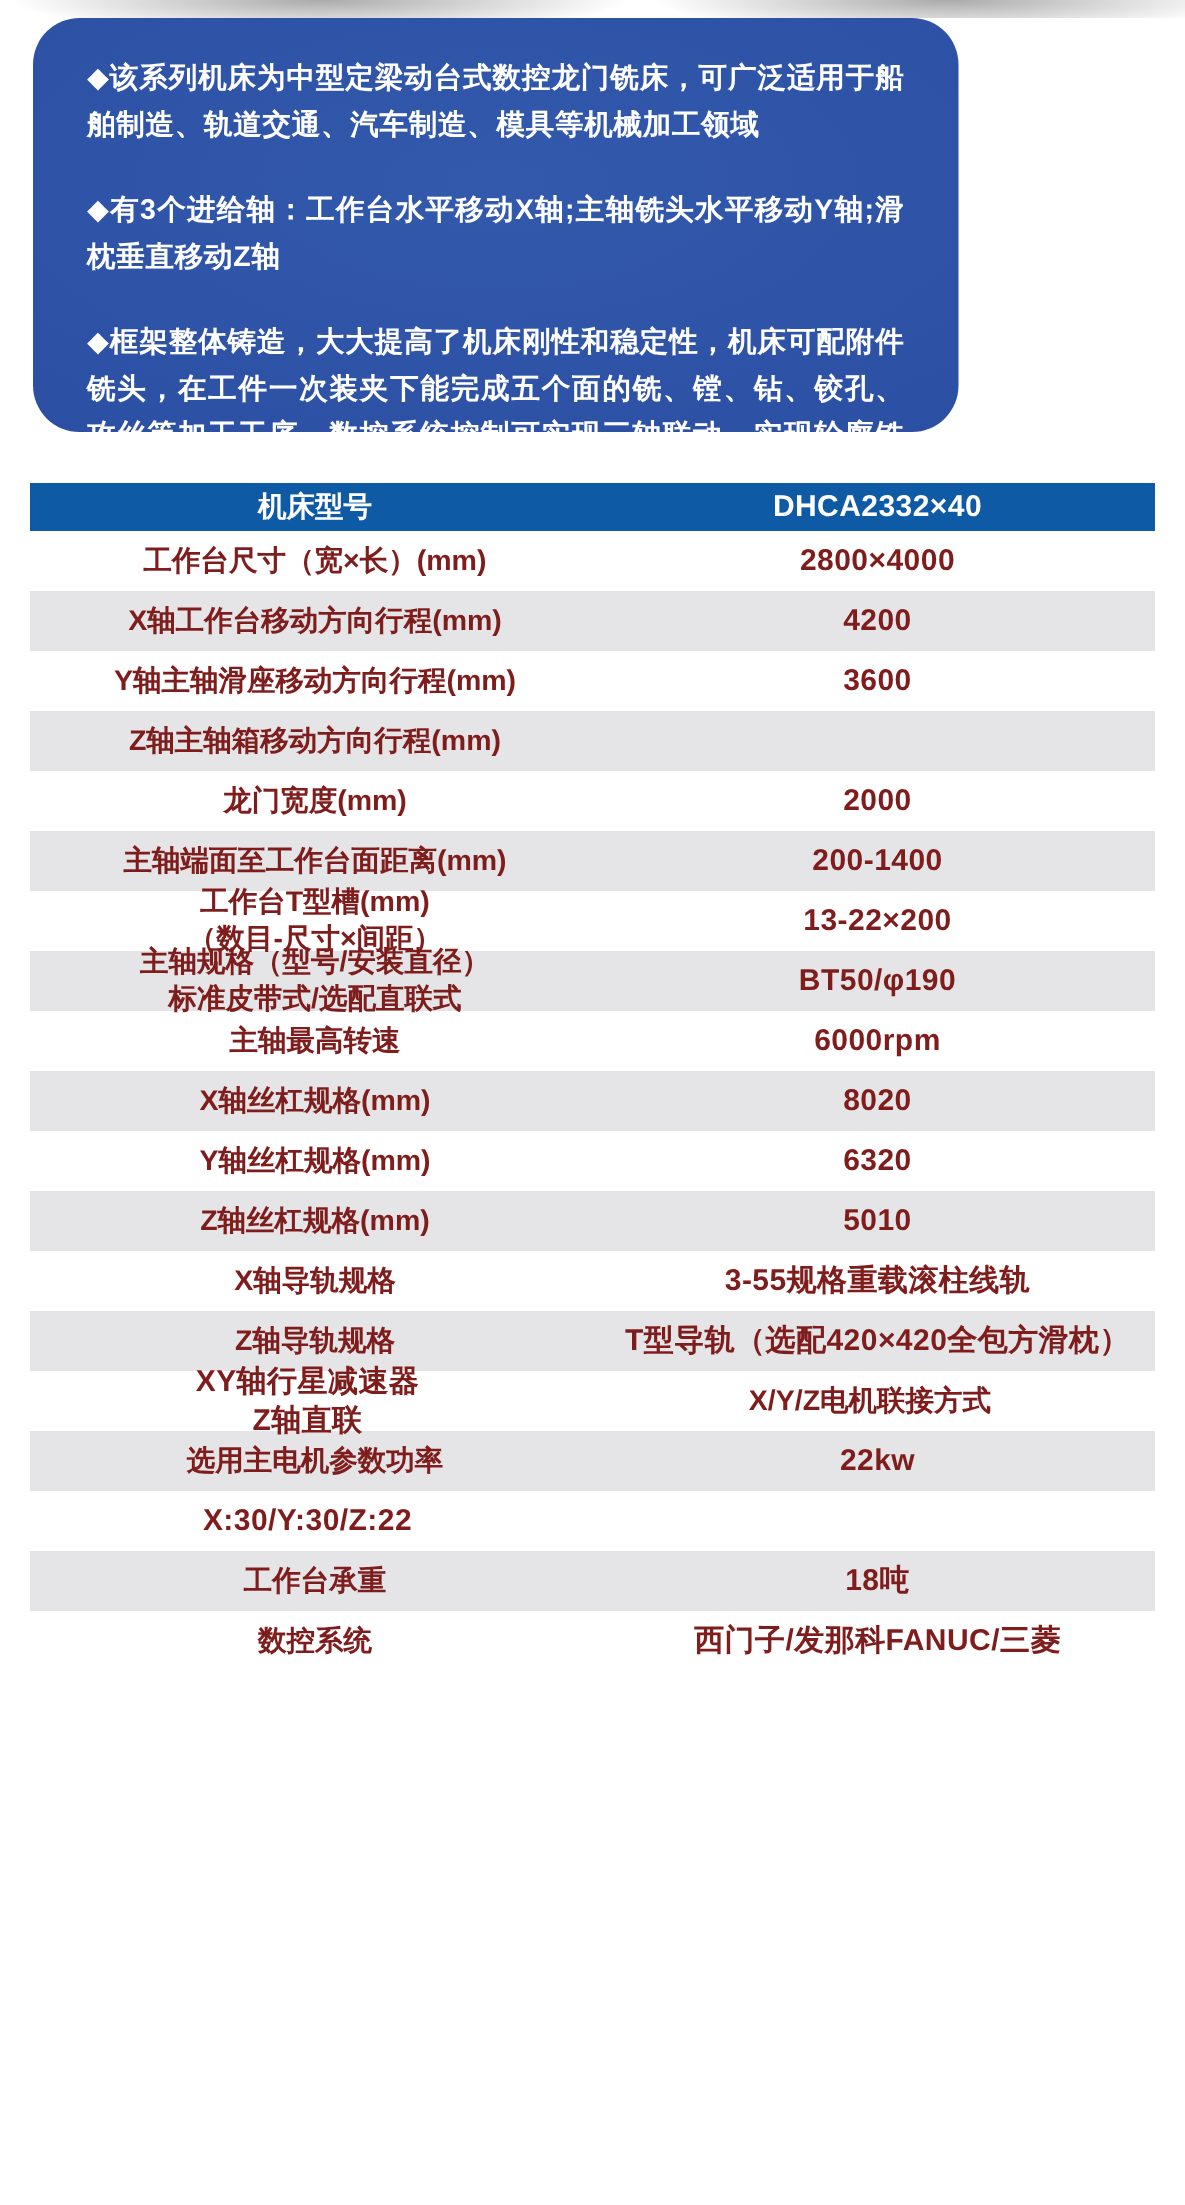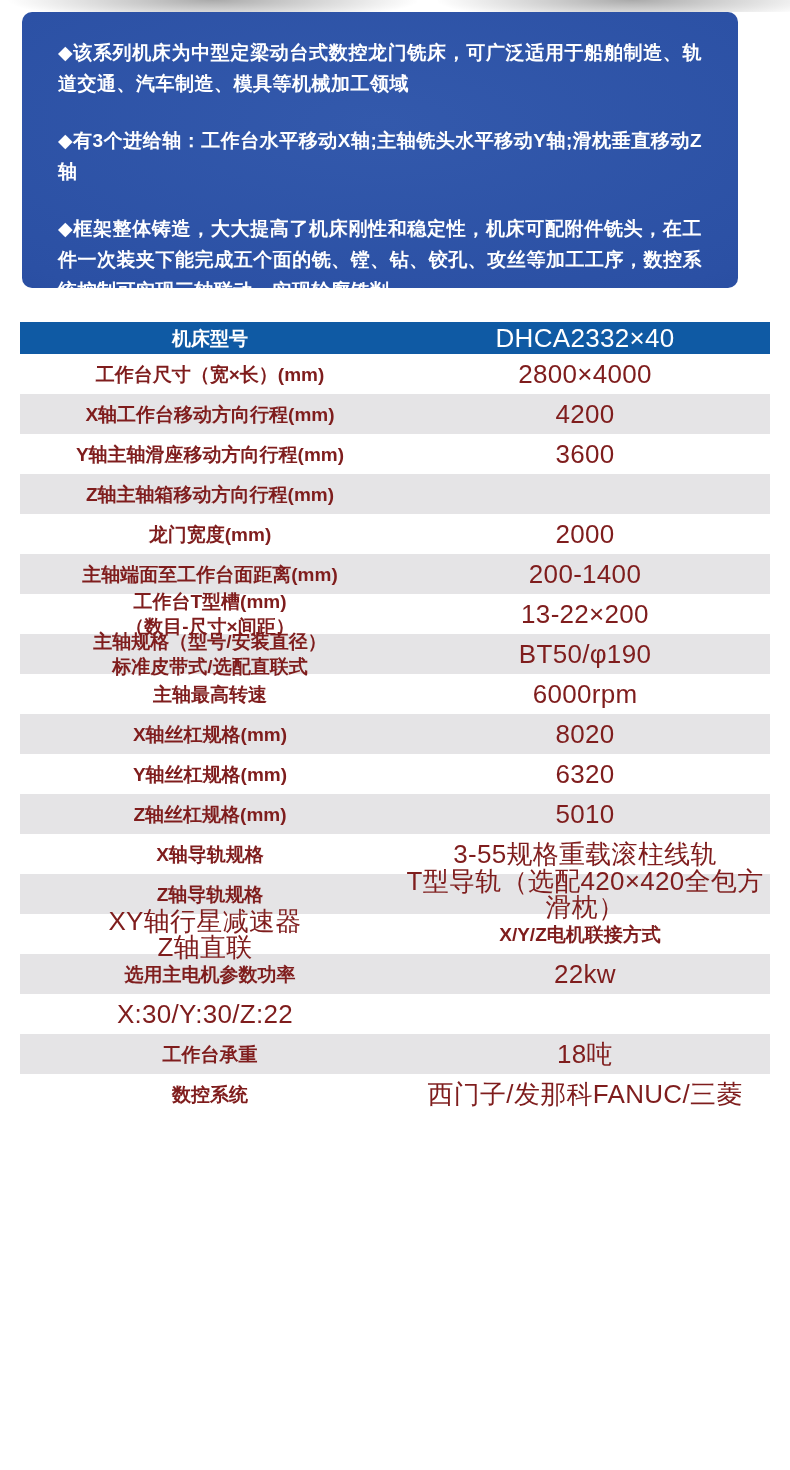--- a/index.html
+++ b/index.html
@@ -10,22 +10,22 @@
   }
   
   .top-shadow{
     position:absolute;top:0;left:0;width:790px;height:12px;
     background:
       radial-gradient(42% 300% at 27% 0%, rgba(100,100,100,.55), rgba(255,255,255,0) 62%),
       radial-gradient(40% 300% at 80% 0%, rgba(100,100,100,.55), rgba(255,255,255,0) 62%);
   }
   
   .intro-box{
-    position:absolute;top:12px;left:22px;width:716px;height:276px;
-    box-sizing:border-box;border-radius:10px;
+    position:absolute;top:12px;left:22px;width:617px;height:276px;
+    box-sizing:border-box;border-radius:31px;
     padding:25px 36px 4px 36px;
     background:radial-gradient(130% 130% at 50% 40%, #3359ac 0%, #2b50a4 55%, #1e4295 100%);
     color:#ffffff;
   }
   .intro-box p{
     margin:0 0 26px 0;
     font-size:19px;line-height:31px;font-weight:600;letter-spacing:.5px;
     text-align:justify;
   }
   
@@ -39,21 +39,21 @@
   .thead .cell{font-weight:700;font-size:21px;}
   .tbody .row{
     height:40px;display:flex;align-items:stretch;color:#7f1d1d;
   }
   .tbody .row:nth-child(even){background:#e5e4e6;}
   .cell{
     display:flex;align-items:center;justify-content:center;
     text-align:center;white-space:pre-line;box-sizing:border-box;
   }
   .cell.label{width:380px;font-weight:700;font-size:19px;line-height:25px;padding:0 24px;}
-  .cell.value{width:370px;font-weight:400;font-size:26px;line-height:26px;padding:0 6px;letter-spacing:.3px;}
+  .cell.value{width:370px;font-weight:700;font-size:20px;line-height:26px;padding:0 6px;letter-spacing:.3px;}
 </style>
 </head>
 <body>
 
 <div class="top-shadow"></div>
 
 <div class="intro-box">
   <p>◆该系列机床为中型定梁动台式数控龙门铣床，可广泛适用于船舶制造、轨道交通、汽车制造、模具等机械加工领域</p>
   <p>◆有3个进给轴：工作台水平移动X轴;主轴铣头水平移动Y轴;滑枕垂直移动Z轴</p>
   <p>◆框架整体铸造，大大提高了机床刚性和稳定性，机床可配附件铣头，在工件一次装夹下能完成五个面的铣、镗、钻、铰孔、攻丝等加工工序，数控系统控制可实现三轴联动，实现轮廓铣削</p>

